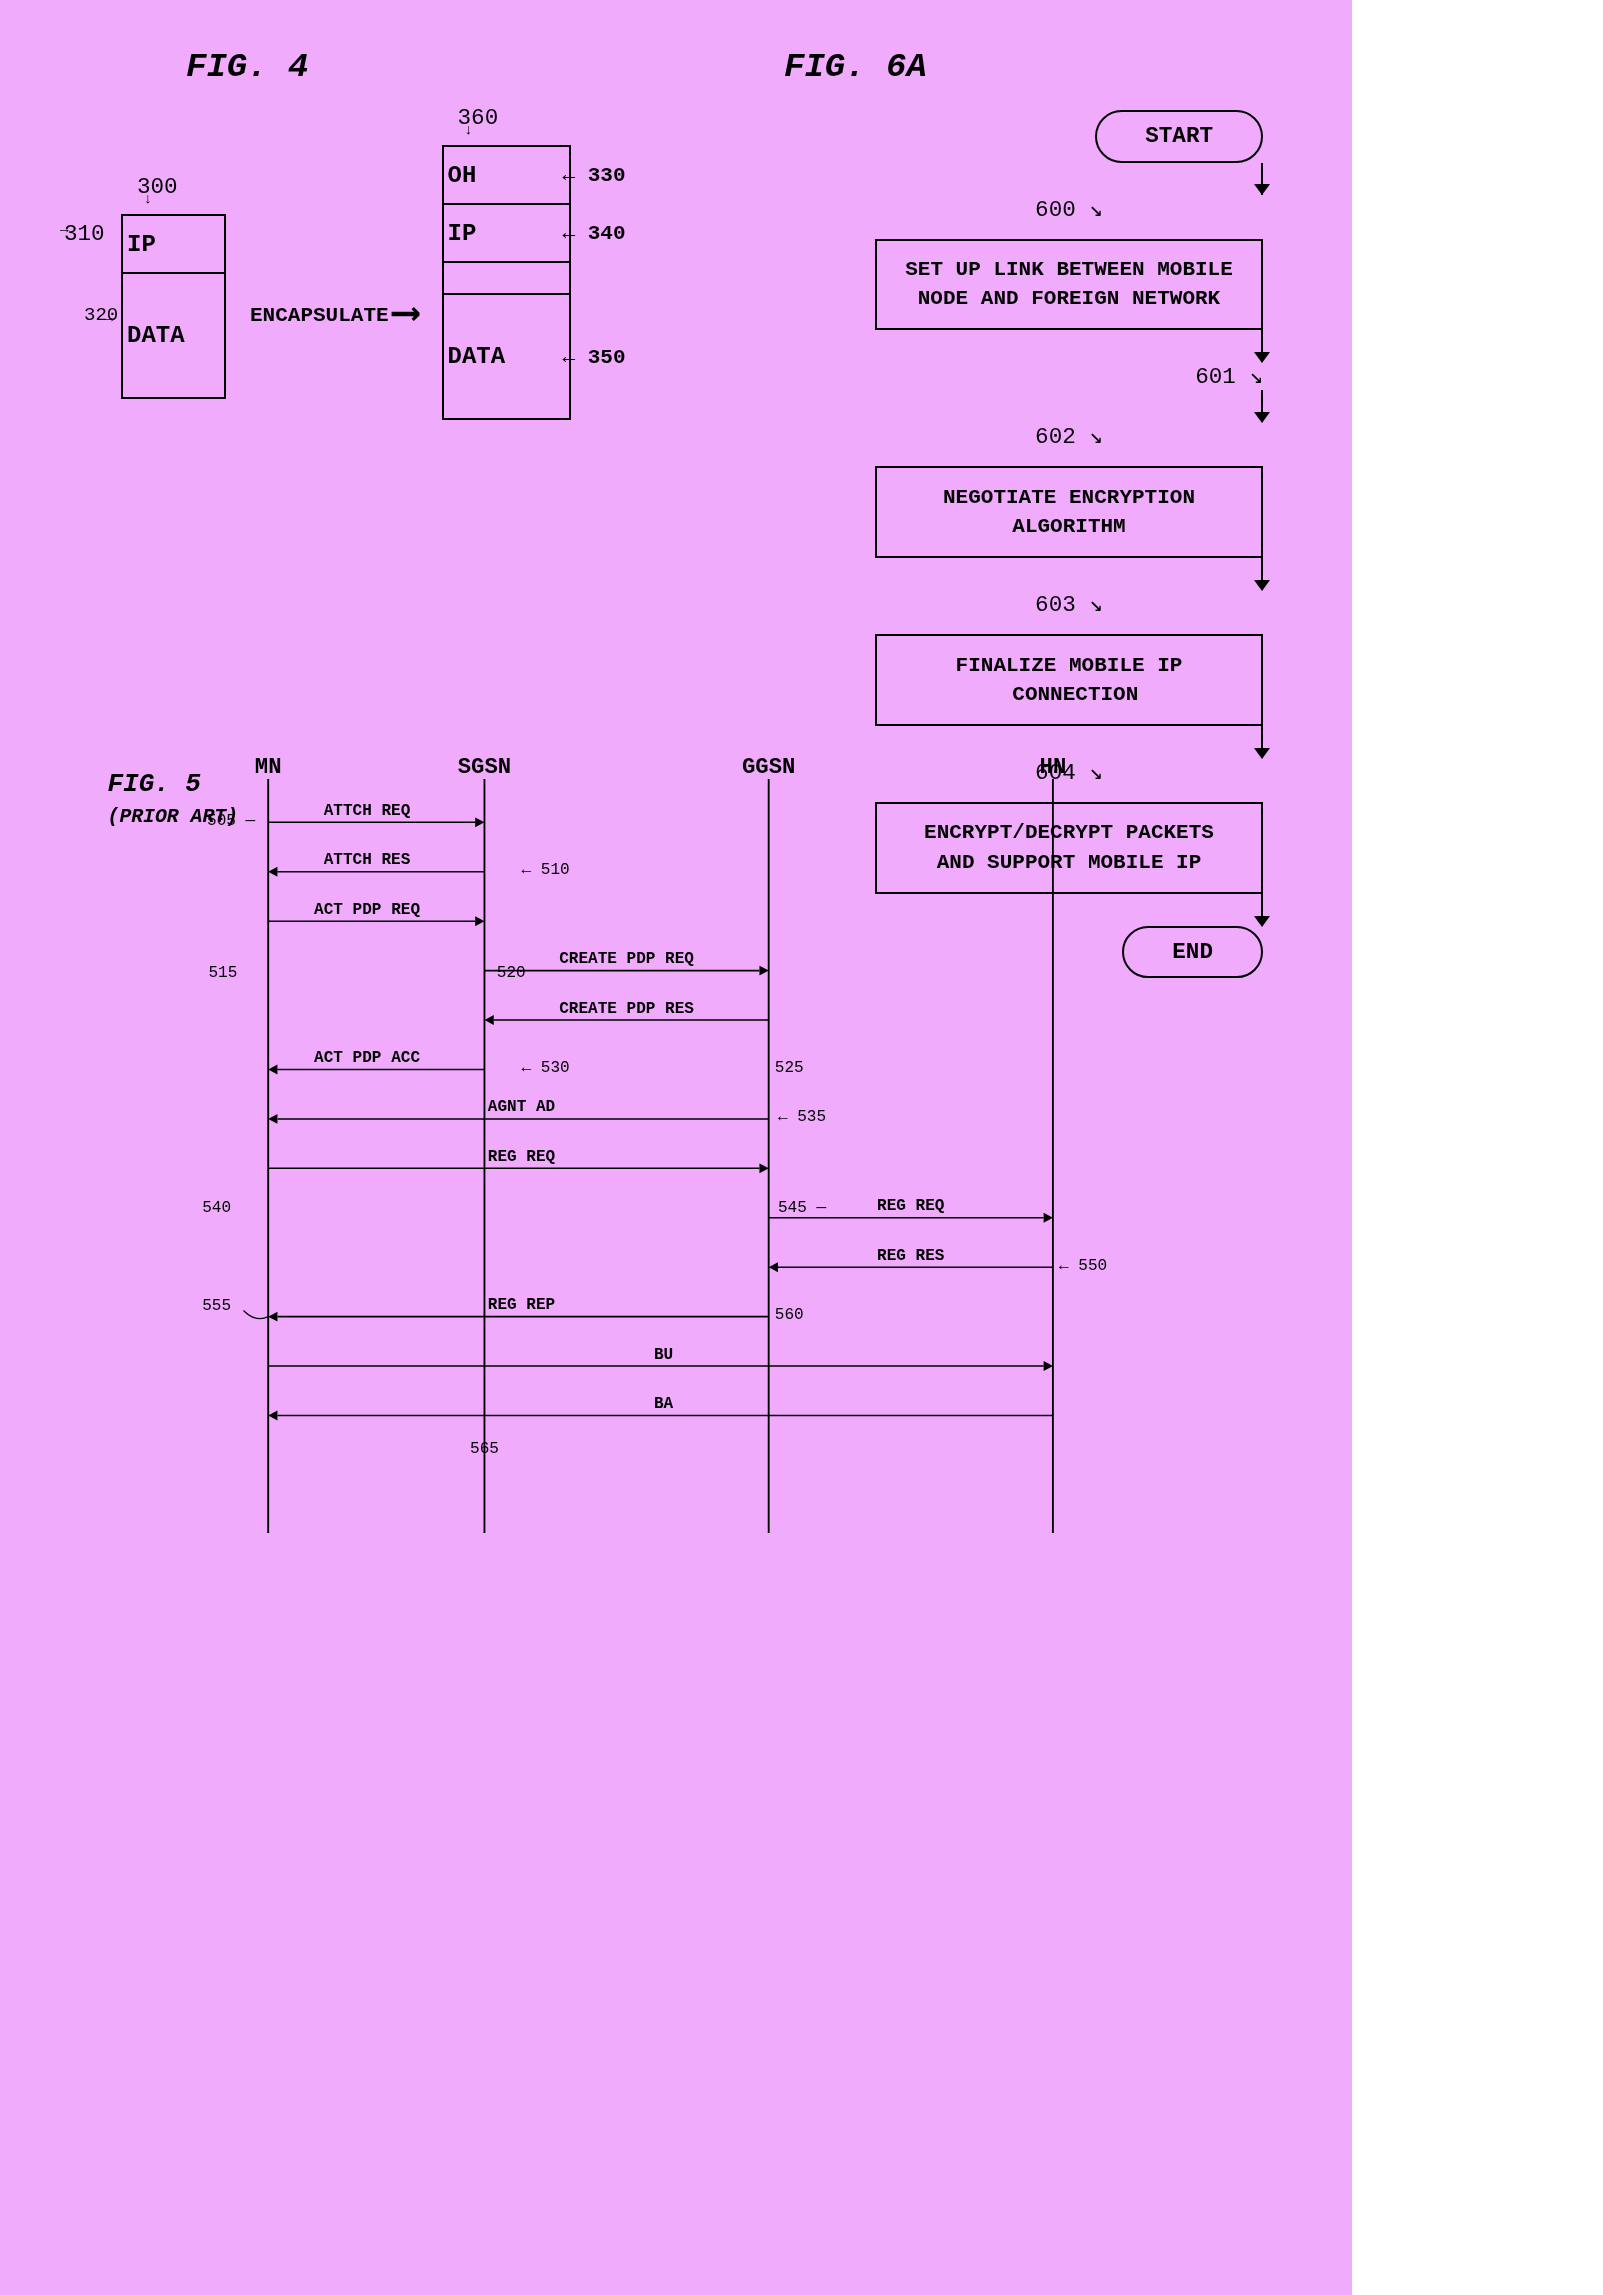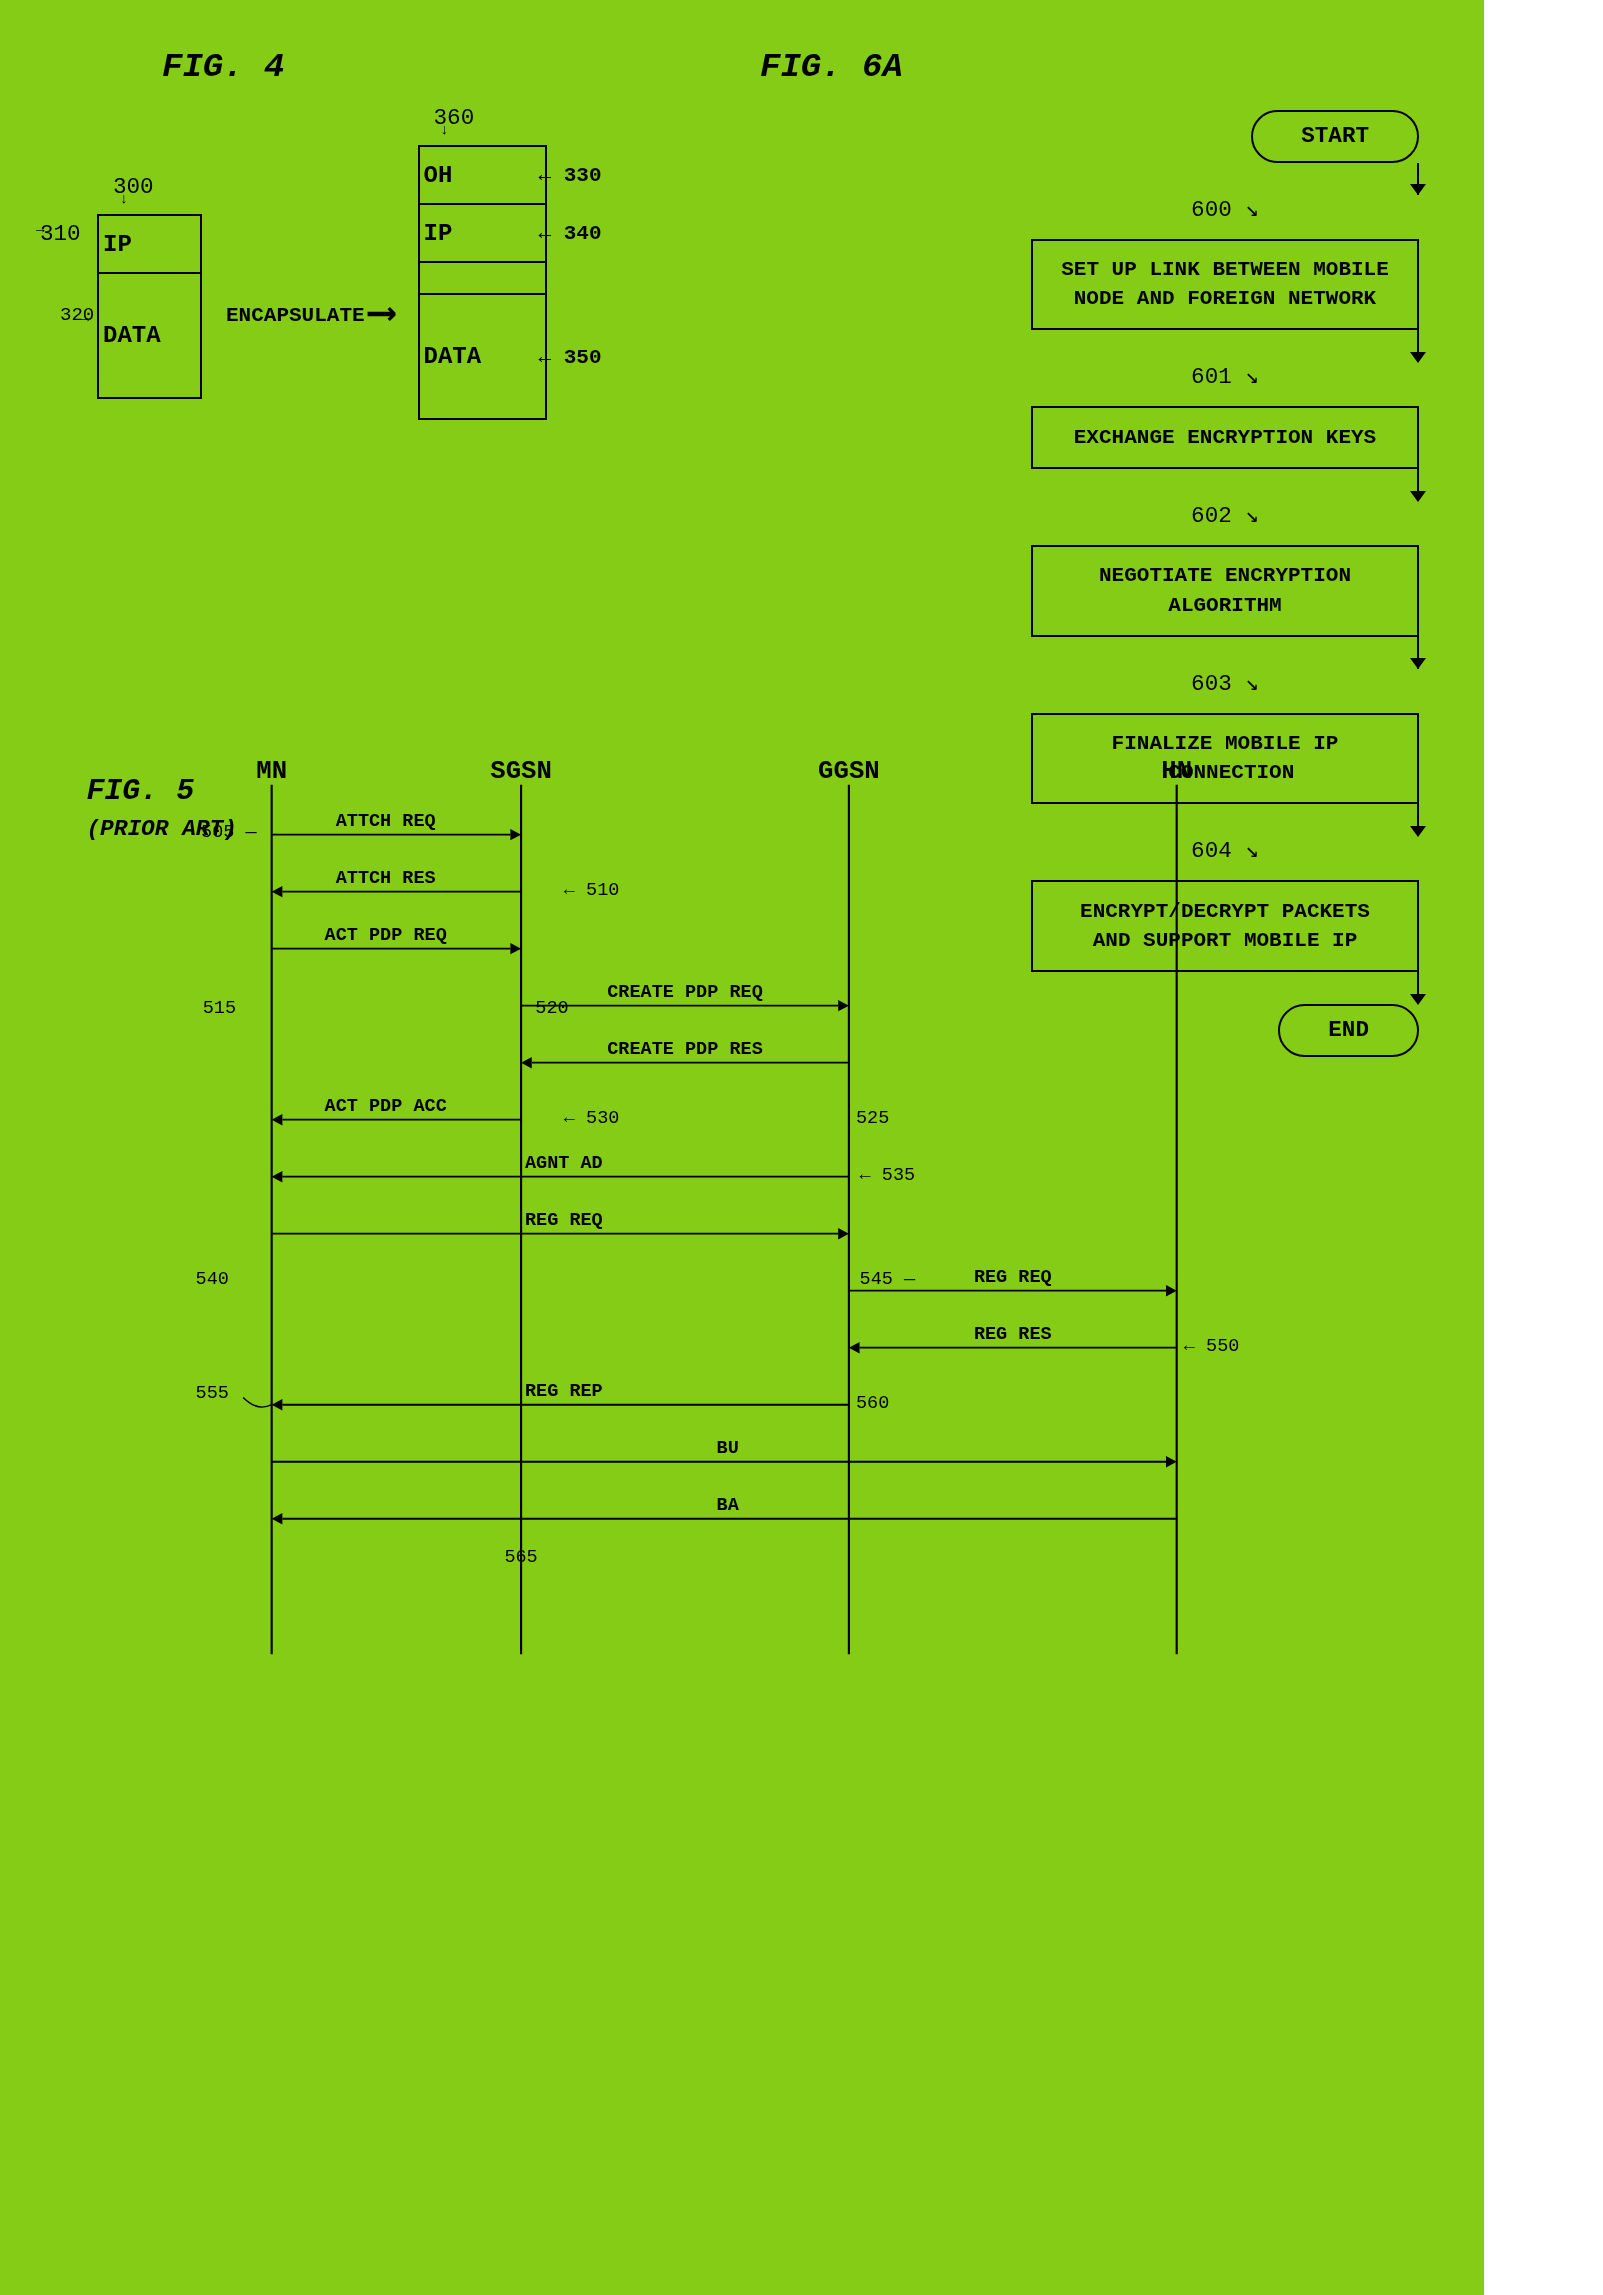--- a/index.html
+++ b/index.html
@@ -6,25 +6,25 @@
     body {
       background: #fff;
       font-family: 'Courier New', Courier, monospace;
       width: 1604px;
       min-height: 2295px;
       position: relative;
       overflow: hidden;
     }
 
     .page {
-      width: 1484px;
+      width: 1352px;
       min-height: 2295px;
-      background: #84cc16;
-      position: relative;
-      padding: 48px 65px;
+      background: #f0abfc;
+      position: relative;
+      padding: 48px 89px;
     }
 
     
     .top-section {
       display: flex;
       flex-direction: row;
       gap: 0;
       width: 100%;
       height: 646px;
     }
@@ -244,21 +244,20 @@
         <div class="flow-arrow-down" style="margin-left:190px;"></div>
 
         <div class="flow-row">
           <div class="flow-ref">600 ↘</div>
           <div class="flow-box">SET UP LINK BETWEEN MOBILE<br>NODE AND FOREIGN NETWORK</div>
         </div>
         <div class="flow-arrow-down" style="margin-left:259px;"></div>
 
         <div class="flow-row">
           <div class="flow-ref">601 ↘</div>
-          <div class="flow-box">EXCHANGE ENCRYPTION KEYS</div>
         </div>
         <div class="flow-arrow-down" style="margin-left:259px;"></div>
 
         <div class="flow-row">
           <div class="flow-ref">602 ↘</div>
           <div class="flow-box">NEGOTIATE ENCRYPTION<br>ALGORITHM</div>
         </div>
         <div class="flow-arrow-down" style="margin-left:259px;"></div>
 
         <div class="flow-row">

